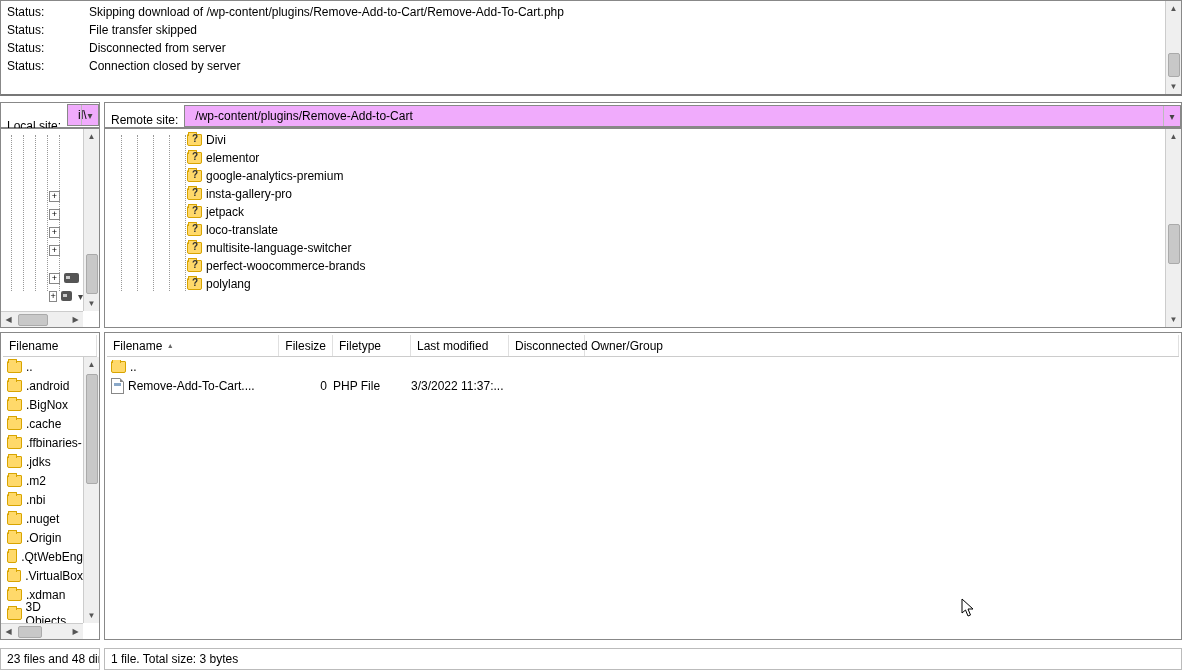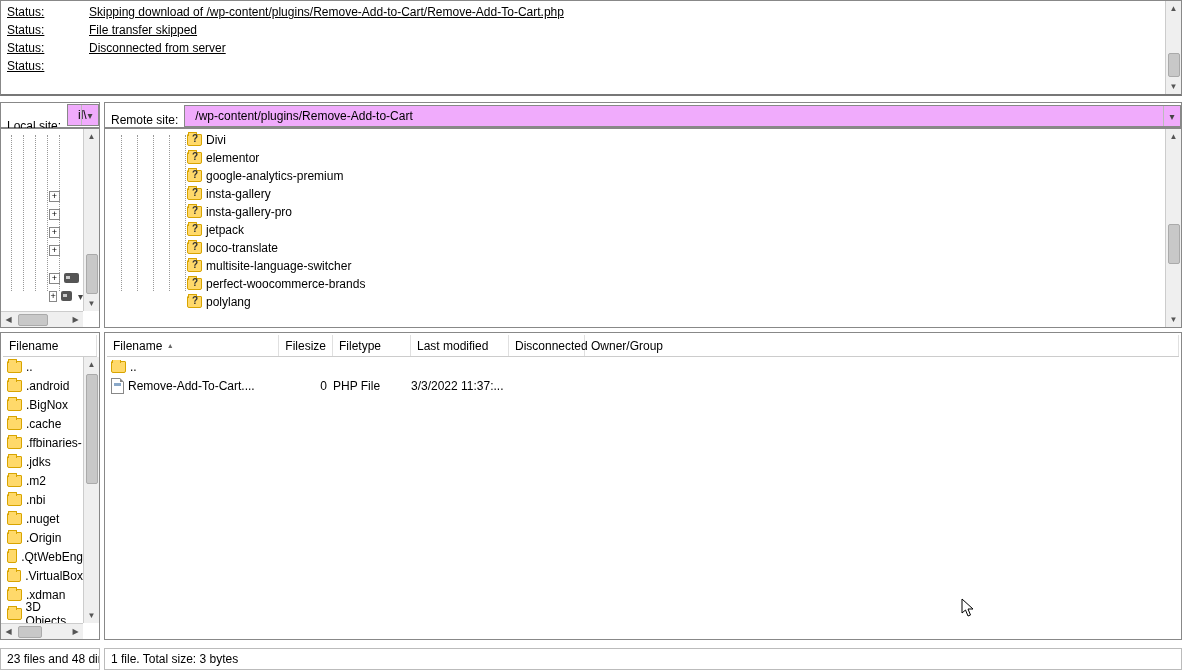--- a/index.html
+++ b/index.html
@@ -19,21 +19,21 @@
     position: relative;
   }
 
   
   .log-pane {
     position: absolute; left:0; top:0; right:0; height:96px;
     border-bottom: 2px solid #777;
   }
   .log-body {
     position:absolute; left:2px; top:2px; right:16px; bottom:2px;
-    overflow:hidden; padding:0 4px;text-decoration:underline;
+    overflow:hidden; padding:0 4px;
   }
   .log-line { display:flex; height:18px; align-items:center; }
   .log-label { width:64px; }
   .log-msg   { flex:1; white-space:nowrap; overflow:hidden; text-overflow:ellipsis;margin-left:18px; }
 
   
   .path-row {
     position:absolute; top:102px; left:0; right:0; height:26px;
     display:flex;
   }
@@ -203,20 +203,21 @@
     <div class="log-line">
       <span class="log-label">Status:</span>
       <span class="log-msg">File transfer skipped</span>
     </div>
     <div class="log-line">
       <span class="log-label">Status:</span>
       <span class="log-msg">Disconnected from server</span>
     </div>
     <div class="log-line">
       <span class="log-label">Status:</span>
+      <span class="log-msg">Connection closed by server</span>
     </div>
   </div>
   <div class="vscroll">
     <div class="sbtn">▲</div>
     <div style="flex:1"></div>
     <div class="thumb-v" style="height:24px;margin-bottom:2px"></div>
     <div class="sbtn">▼</div>
   </div>
 </div>
 
@@ -306,24 +307,20 @@
           <div class="tree-item">
             <span class="folder-icon folder-q"></span>
             <span>elementor</span>
           </div>
           <div class="tree-item">
             <span class="folder-icon folder-q"></span>
             <span>google-analytics-premium</span>
           </div>
           <div class="tree-item">
             <span class="folder-icon folder-q"></span>
-            <span>insta-gallery</span>
-          </div>
-          <div class="tree-item">
-            <span class="folder-icon folder-q"></span>
             <span>insta-gallery-pro</span>
           </div>
           <div class="tree-item">
             <span class="folder-icon folder-q"></span>
             <span>jetpack</span>
           </div>
           <div class="tree-item">
             <span class="folder-icon folder-q"></span>
             <span>loco-translate</span>
           </div>

